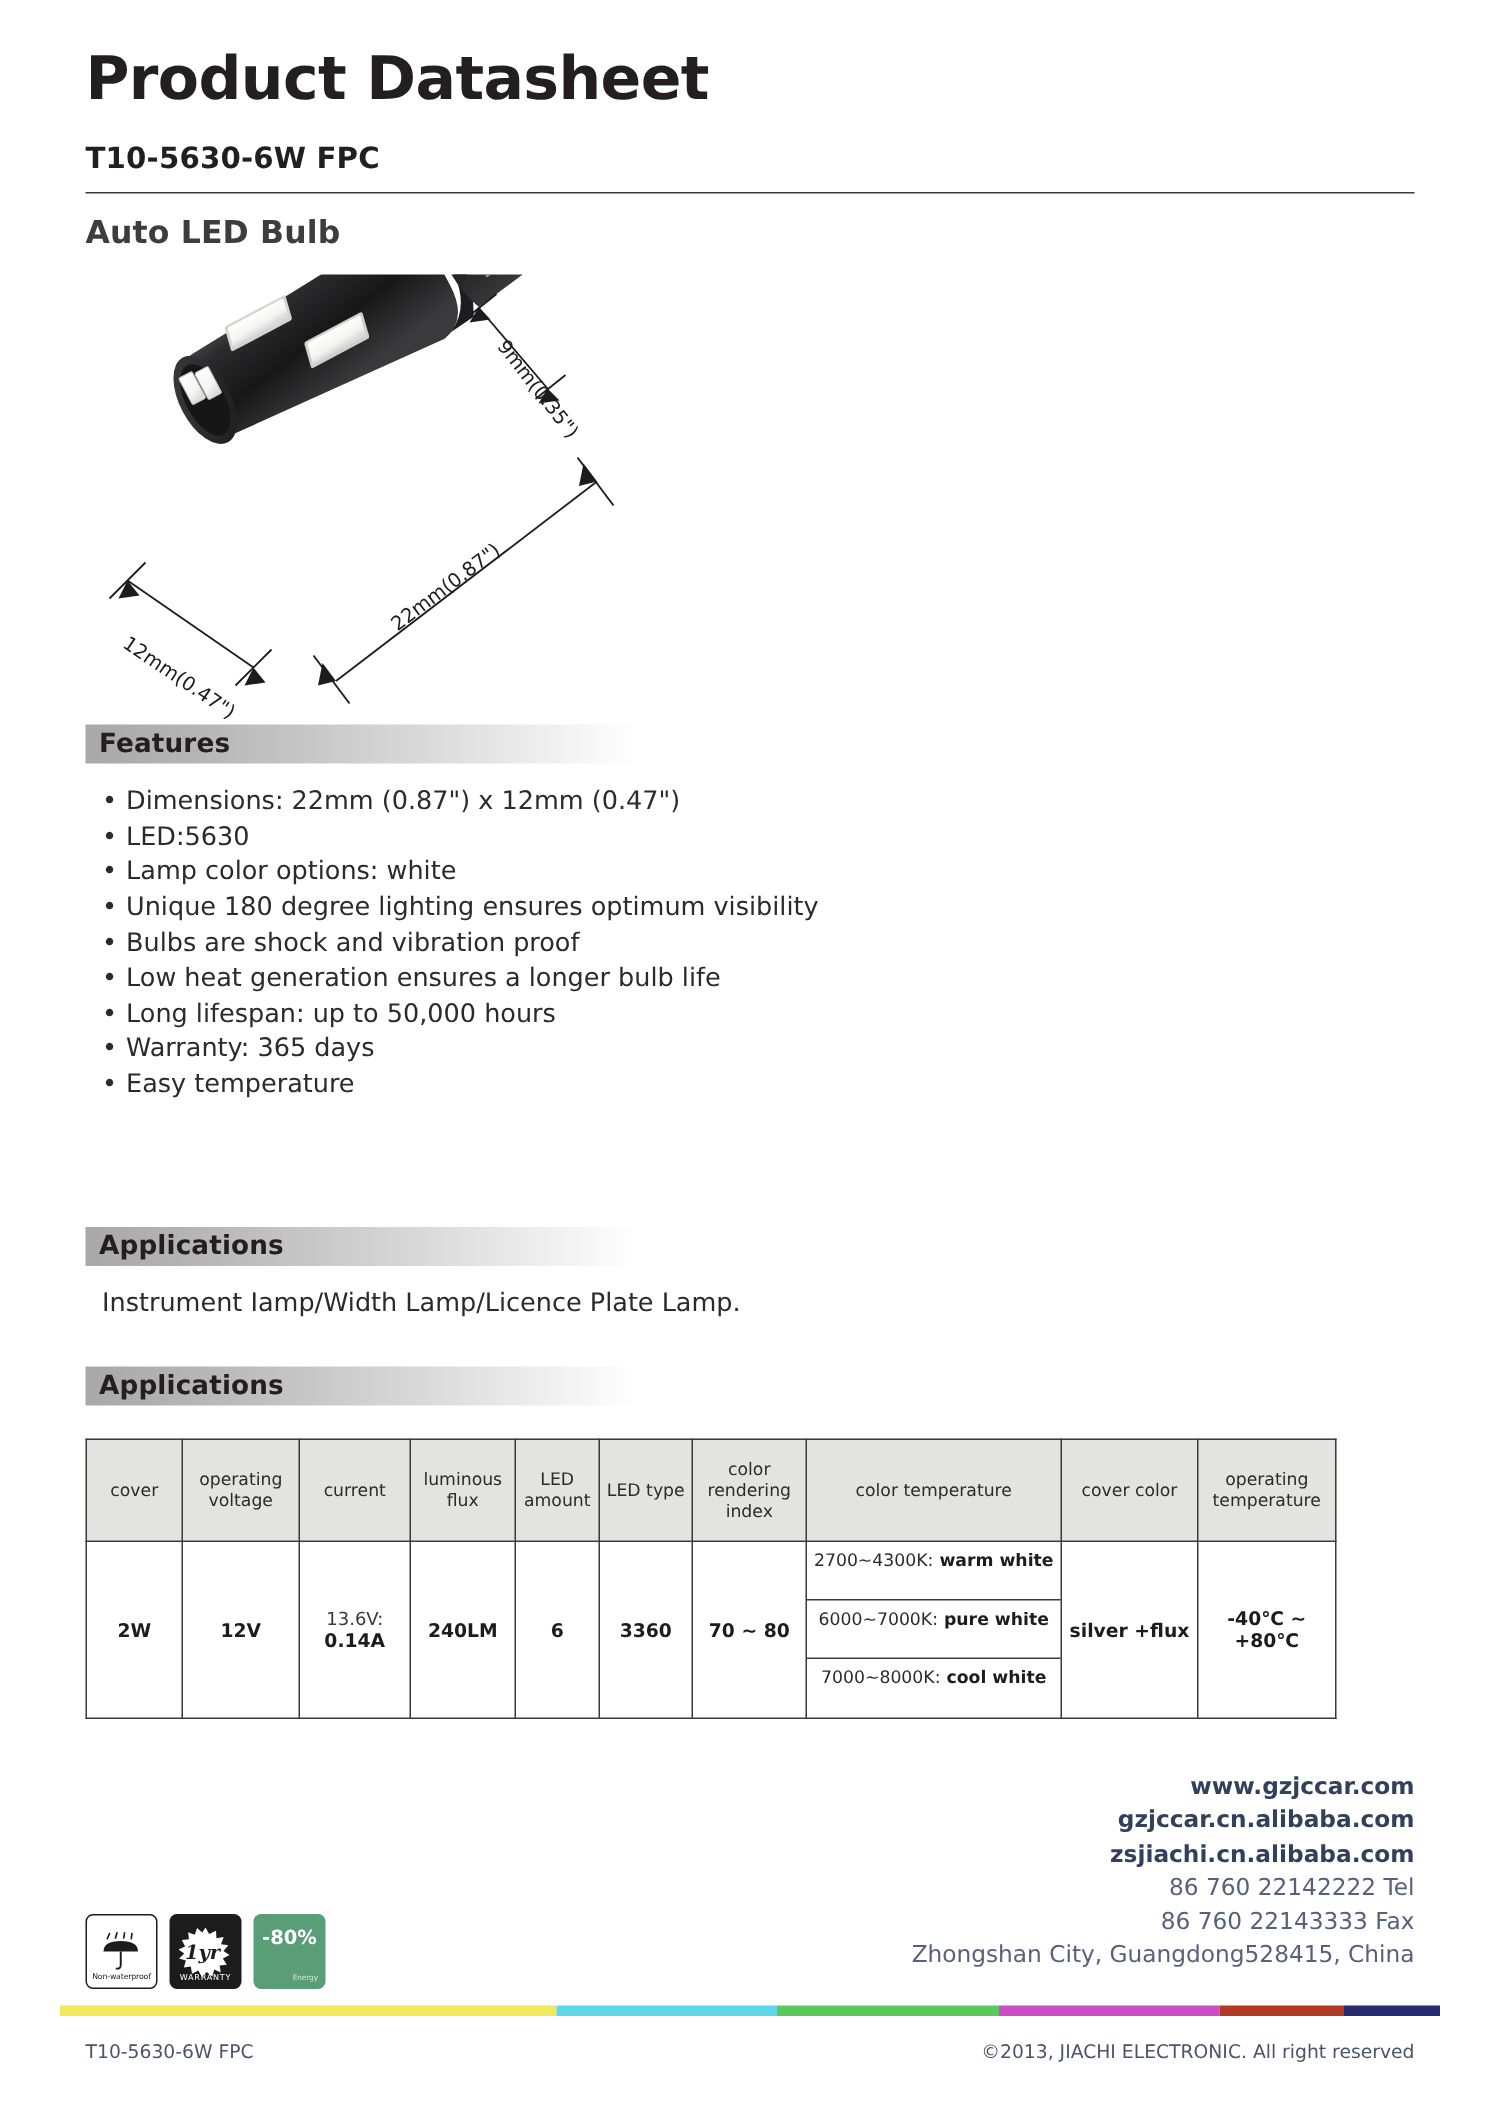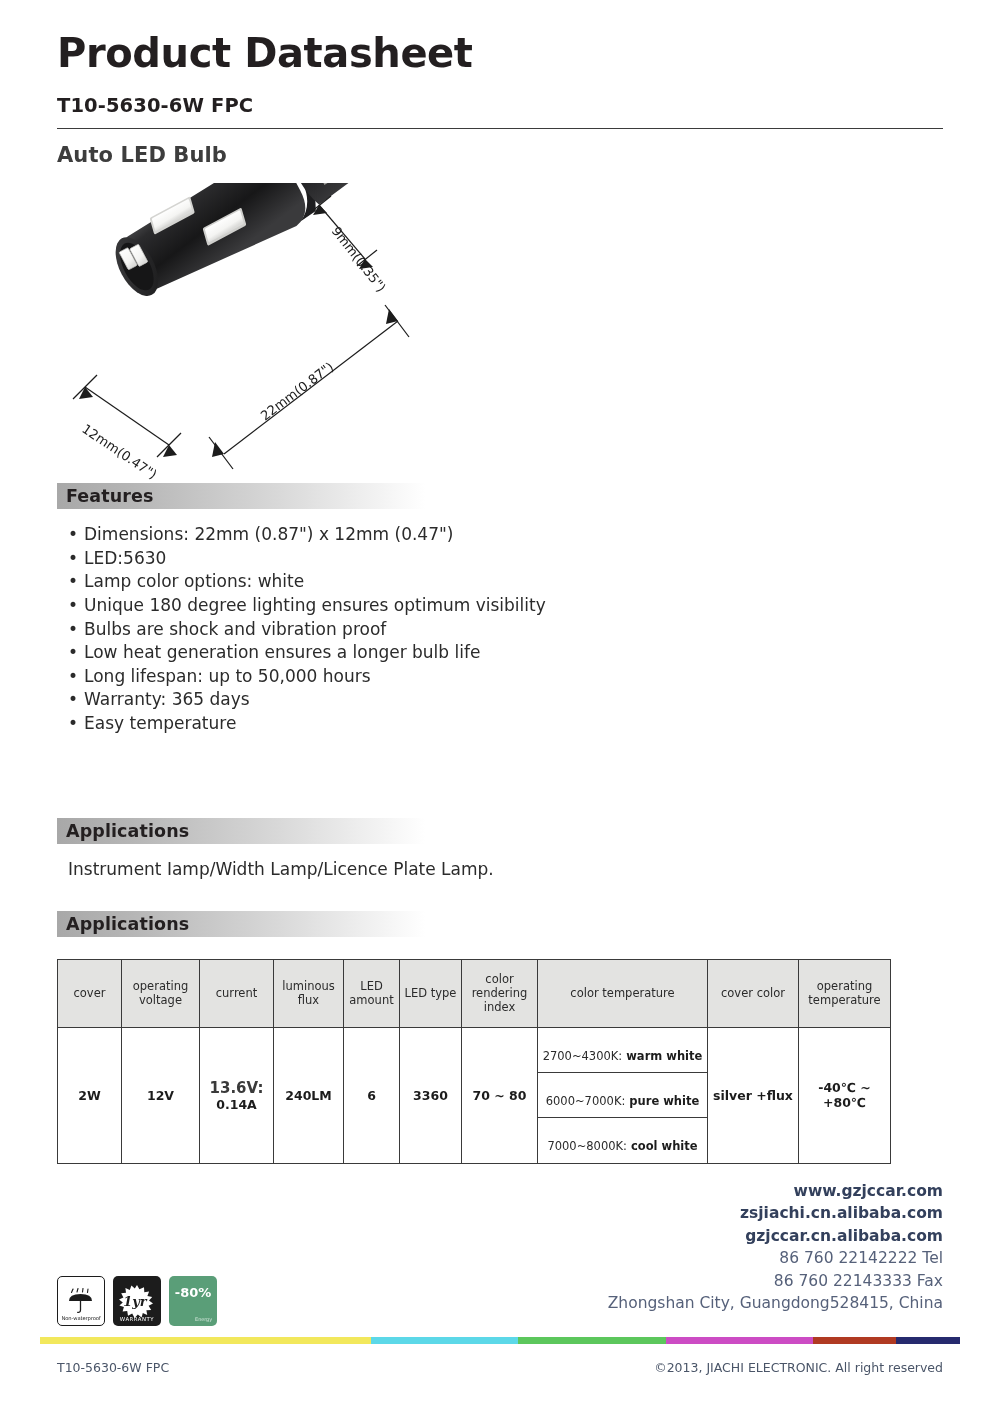--- a/index.html
+++ b/index.html
@@ -111,30 +111,29 @@
   .spec-table td {
     height: 72px;
     font-size: 12.5px;
     font-weight: bold;
     color: #1c1c1c;
     padding: 0;
   }
   td.ct-cell { padding: 0; }
   .ct-sub {
     border-bottom: 1.3px solid #3a3a3a;
-    height: 29px;
+    height: 39px;
     line-height: 24px;
     font-size: 11.5px;
     white-space: nowrap;
-    margin-top: 16px;
   }
   .ct-sub:last-child { border-bottom: none; }
   .ct-sub .k { font-weight: 400; color: #2b2b2b; }
   .ct-sub .w { font-weight: bold; color: #1c1c1c; }
-  .cur-v { font-weight: 700; font-size: 15px; color: #3a3a3a; }
+  .cur-v { font-weight: 400; font-size: 12px; color: #3a3a3a; }
   .cur-a { font-weight: bold; font-size: 12.5px; }
 
   
   .contact {
     position: absolute;
     right: 57px;
     top: 1180px;
     text-align: right;
     color: #3f4d66;
     font-size: 15.5px;
@@ -369,22 +368,22 @@
           </div>
         </td>
         <td>silver +flux</td>
         <td>-40℃ ~ +80℃</td>
       </tr>
     </tbody>
   </table>
 
   <div class="contact">
     <span class="url">www.gzjccar.com</span>
+    <span class="url">gzjccar.cn.alibaba.com</span>
     <span class="url">zsjiachi.cn.alibaba.com</span>
-    <span class="url">gzjccar.cn.alibaba.com</span>
     <span class="plain">86 760 22142222 Tel</span>
     <span class="plain">86 760 22143333 Fax</span>
     <span class="plain">Zhongshan City, Guangdong528415, China</span>
   </div>
 
   <div class="badges">
 
     <div class="badge badge-waterproof">
       <svg width="32" height="28" viewBox="0 0 32 28">
         <g stroke="#1c1c1c" stroke-width="1.1" fill="none" stroke-linecap="round">

